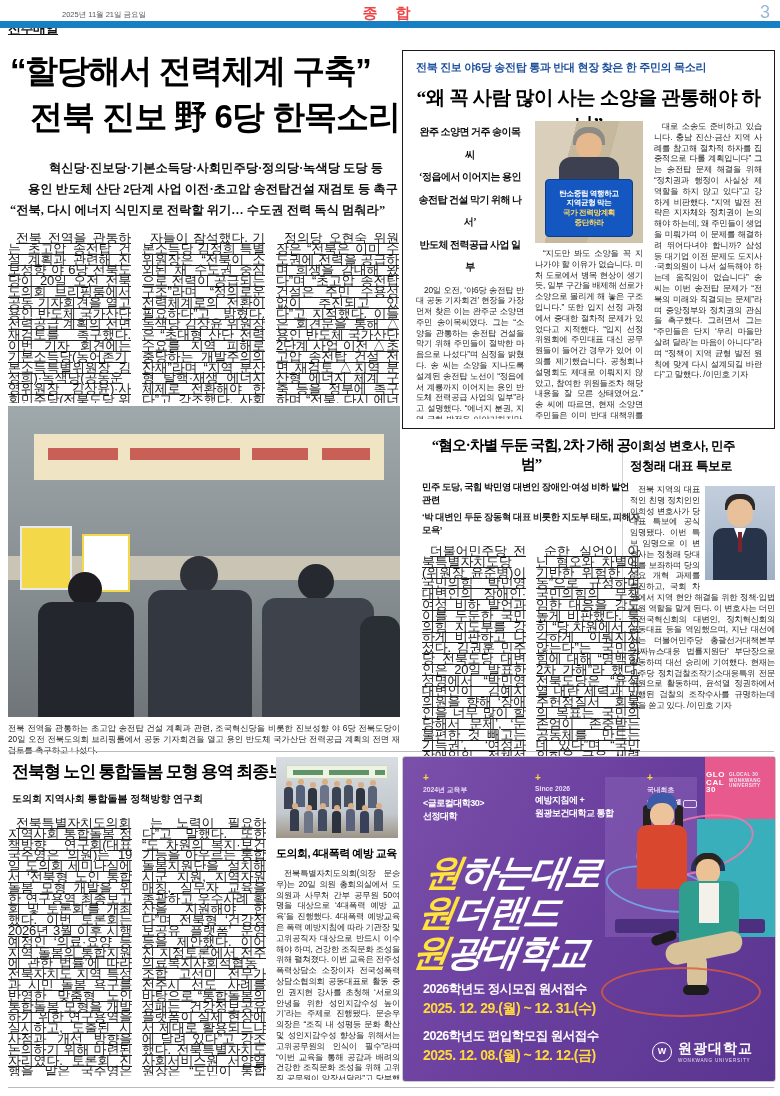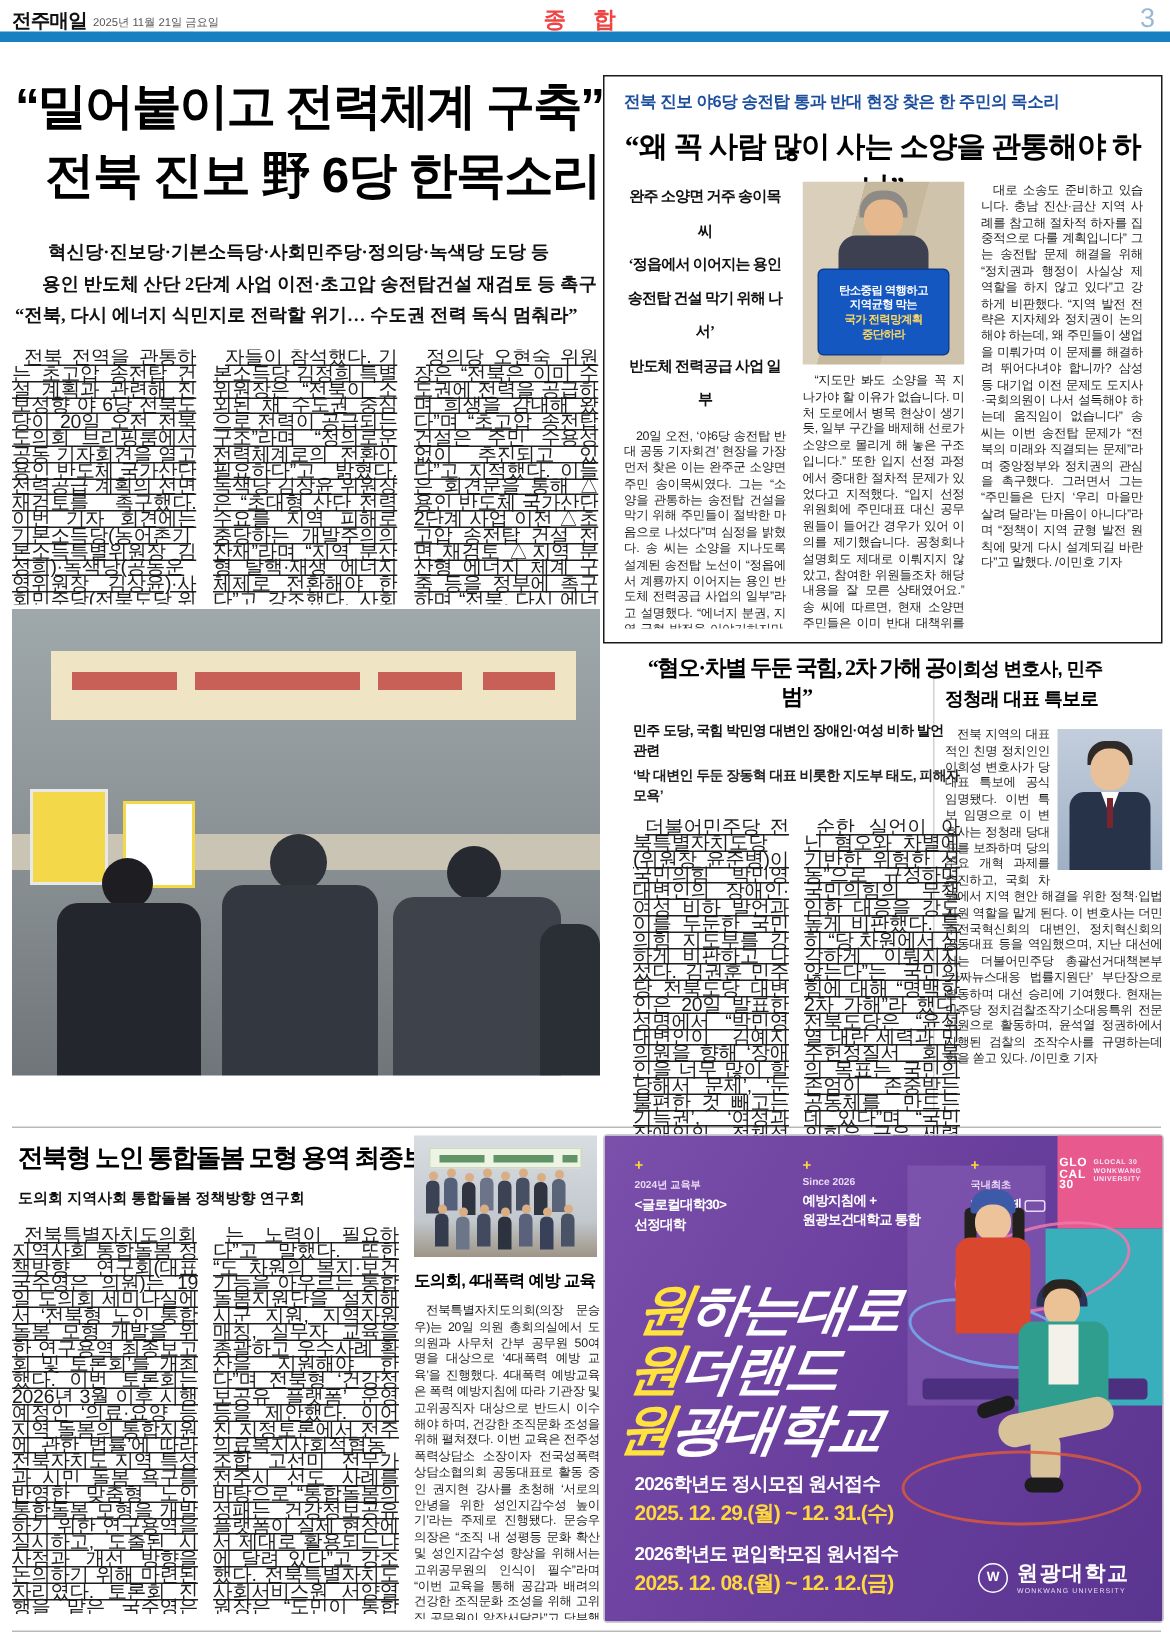--- a/index.html
+++ b/index.html
@@ -1,31 +1,31 @@
 <!DOCTYPE html>
 <html><head>
 <meta charset="utf-8">
 <style>
   * { margin:0; padding:0; box-sizing:border-box; }
   body { background:#fff; font-family:"Liberation Sans", sans-serif; }
   .page { position:relative; width:780px; height:1096px; background:#fff; overflow:hidden; }
   .serif { font-family:"Liberation Serif", serif; }
 
   
-  .mast-name { position:absolute; left:8px; top:5px; font-size:13px; font-weight:800; letter-spacing:-0.5px; color:#111; }
+  .mast-name { position:absolute; left:8px; top:20px; font-size:13px; font-weight:800; letter-spacing:-0.5px; color:#111;text-decoration:underline; }
   .mast-date { position:absolute; left:62px; top:10px; font-size:7.5px; color:#555; }
   .mast-section { position:absolute; left:0; right:0; top:4px; text-align:center; font-size:15px; font-weight:800; letter-spacing:7px; color:#ef4444; }
   .mast-page { position:absolute; right:10px; top:2px; font-size:18px; color:#9ab8d4; font-weight:500; }
   .mast-bar { position:absolute; left:0; top:21px; width:780px; height:7px; background:#1680c3; }
 
   
   .lead-h1 { position:absolute; left:10px; top:49px; font-size:33px; font-weight:800; letter-spacing:-1.5px; color:#000; }
   .lead-h2 { position:absolute; left:30px; top:95px; font-size:33px; font-weight:800; letter-spacing:-1px; color:#000; }
   .lead-subs { position:absolute; left:8px; top:158px; width:392px; font-family:"Liberation Serif",serif; font-weight:700; font-size:12.3px; color:#111; line-height:21px; }
-  .lead-subs .s0 { padding-left:24px; }
+  .lead-subs .s0 { padding-left:24px;text-align:center; }
   .lead-subs .s1 { padding-left:20px; }
   .lead-subs .s2 { padding-left:2px; }
   .bodycols { position:absolute; display:flex; gap:11px; }
   .bcol { overflow:hidden; font-size:13px; line-height:10.8px; color:#1c1c1c; text-align:justify; letter-spacing:-0.2px; text-indent:8px;text-decoration:underline; }
   .lead-body { left:8px; top:233px; width:392px; height:170px; }
   .lead-body .bcol { width:123px; height:170px; }
 
   
   .lead-photo { position:absolute; left:8px; top:406px; width:392px; height:311px; background:linear-gradient(#9fa8ab,#868d90 60%,#6f7578); overflow:hidden; }
   .lp-banner { position:absolute; left:26px; top:28px; width:350px; height:46px; background:#efe5c4; }
@@ -142,21 +142,21 @@
 <body>
 
 <div class="page">
 
   <div class="mast-name">전주매일</div>
   <div class="mast-date">2025년 11월 21일 금요일</div>
   <div class="mast-section">종 합</div>
   <div class="mast-page">3</div>
   <div class="mast-bar"></div>
 
-  <div class="lead-h1">“밀어붙이고 전력체계 구축”</div>
+  <div class="lead-h1">“할당해서 전력체계 구축”</div>
   <div class="lead-h2">전북 진보 野 6당 한목소리</div>
   <div class="lead-subs">
     <div class="s0">혁신당·진보당·기본소득당·사회민주당·정의당·녹색당 도당 등</div>
     <div class="s1">용인 반도체 산단 2단계 사업 이전·초고압 송전탑건설 재검토 등 촉구</div>
     <div class="s2">“전북, 다시 에너지 식민지로 전락할 위기… 수도권 전력 독식 멈춰라”</div>
   </div>
   <div class="bodycols lead-body">
     <div class="bcol">전북 전역을 관통하는 초고압 송전탑 건설 계획과 관련해 진보성향 야 6당 전북도당이 20일 오전 전북도의회 브리핑룸에서 공동 기자회견을 열고 용인 반도체 국가산단 전력공급 계획의 전면 재검토를 촉구했다. 이번 기자 회견에는 기본소득당(농어촌기본소득특별위원장 김정희)·녹색당(공동운영위원장 김상윤)·사회민주당(전북도당 위원장 박형규)·정의당(전북도당 위원장 오현숙)·조국혁신당(전북도당 위원장 정도상)·진보당(전북도당 위원장 전권희) 등 6개 진보정당 전북도당 관계</div>
     <div class="bcol">자들이 참석했다. 기본소득당 김정희 특별위원장은 “전북이 소외된 채 수도권 중심으로 전력이 공급되는 구조”라며 “정의로운 전력체계로의 전환이 필요하다”고 밝혔다. 녹색당 김상윤 위원장은 “초대형 산단 전력 수요를 지역 피해로 충당하는 개발주의의 잔재”라며 “지역 분산형 탈핵·재생 에너지 체제로 전환해야 한다”고 강조했다. 사회민주당 전북도당 박형규 위원장은 “용인 반도체 산단을 위해 지방을 에너지 식민지로 만드는 정책”이라고 비판했다.</div>
     <div class="bcol">정의당 오현숙 위원장은 “전북은 이미 수도권에 전력을 공급하며 희생을 감내해 왔다”며 “초고압 송전탑 건설은 주민 수용성 없이 추진되고 있다”고 지적했다. 이들은 회견문을 통해 △용인 반도체 국가산단 2단계 사업 이전 △초고압 송전탑 건설 전면 재검토 △지역 분산형 에너지 체계 구축 등을 정부에 촉구하며 “전북, 다시 에너지 식민지로 전락할 위기에 놓였다. 수도권의 전력 독식을 멈춰라”라고 한목소리를 냈다. /이민호 기자</div>
@@ -173,20 +173,21 @@
     <div class="lp-sign" style="left:12px;top:120px;width:52px;height:64px;"></div>
     <div class="lp-sign" style="left:74px;top:128px;width:48px;height:58px;background:#fff;border-color:#f3d84a;"></div>
     <div class="lp-head" style="left:60px;top:166px;width:34px;height:34px;"></div>
     <div class="lp-person" style="left:30px;top:196px;width:96px;height:115px;background:#23262c;"></div>
     <div class="lp-head" style="left:172px;top:150px;width:38px;height:38px;background:#2e3138;"></div>
     <div class="lp-person" style="left:140px;top:184px;width:104px;height:127px;background:#33373f;"></div>
     <div class="lp-head" style="left:290px;top:158px;width:36px;height:36px;background:#26292f;"></div>
     <div class="lp-person" style="left:254px;top:192px;width:112px;height:119px;background:#3d424b;"></div>
     <div class="lp-person" style="left:352px;top:210px;width:40px;height:101px;background:#2a2e35;"></div>
   </div>
+  <div class="lead-caption">전북 전역을 관통하는 초고압 송전탑 건설 계획과 관련, 조국혁신당을 비롯한 진보성향 야 6당 전북도당이 20일 오전 전북도의회 브리핑룸에서 공동 기자회견을 열고 용인 반도체 국가산단 전력공급 계획의 전면 재검토를 촉구하고 나섰다.</div>
 
   <div class="hr-mid"></div>
   <div class="hr-bottom"></div>
   <div class="v-div"></div>
 
   <div class="boxart">
     <div class="box-kicker">전북 진보 야6당 송전탑 통과 반대 현장 찾은 한 주민의 목소리</div>
     <div class="box-head serif">“왜 꼭 사람 많이 사는 소양을 관통해야 하나”</div>
     <div class="box-cols">
       <div class="box-col">

